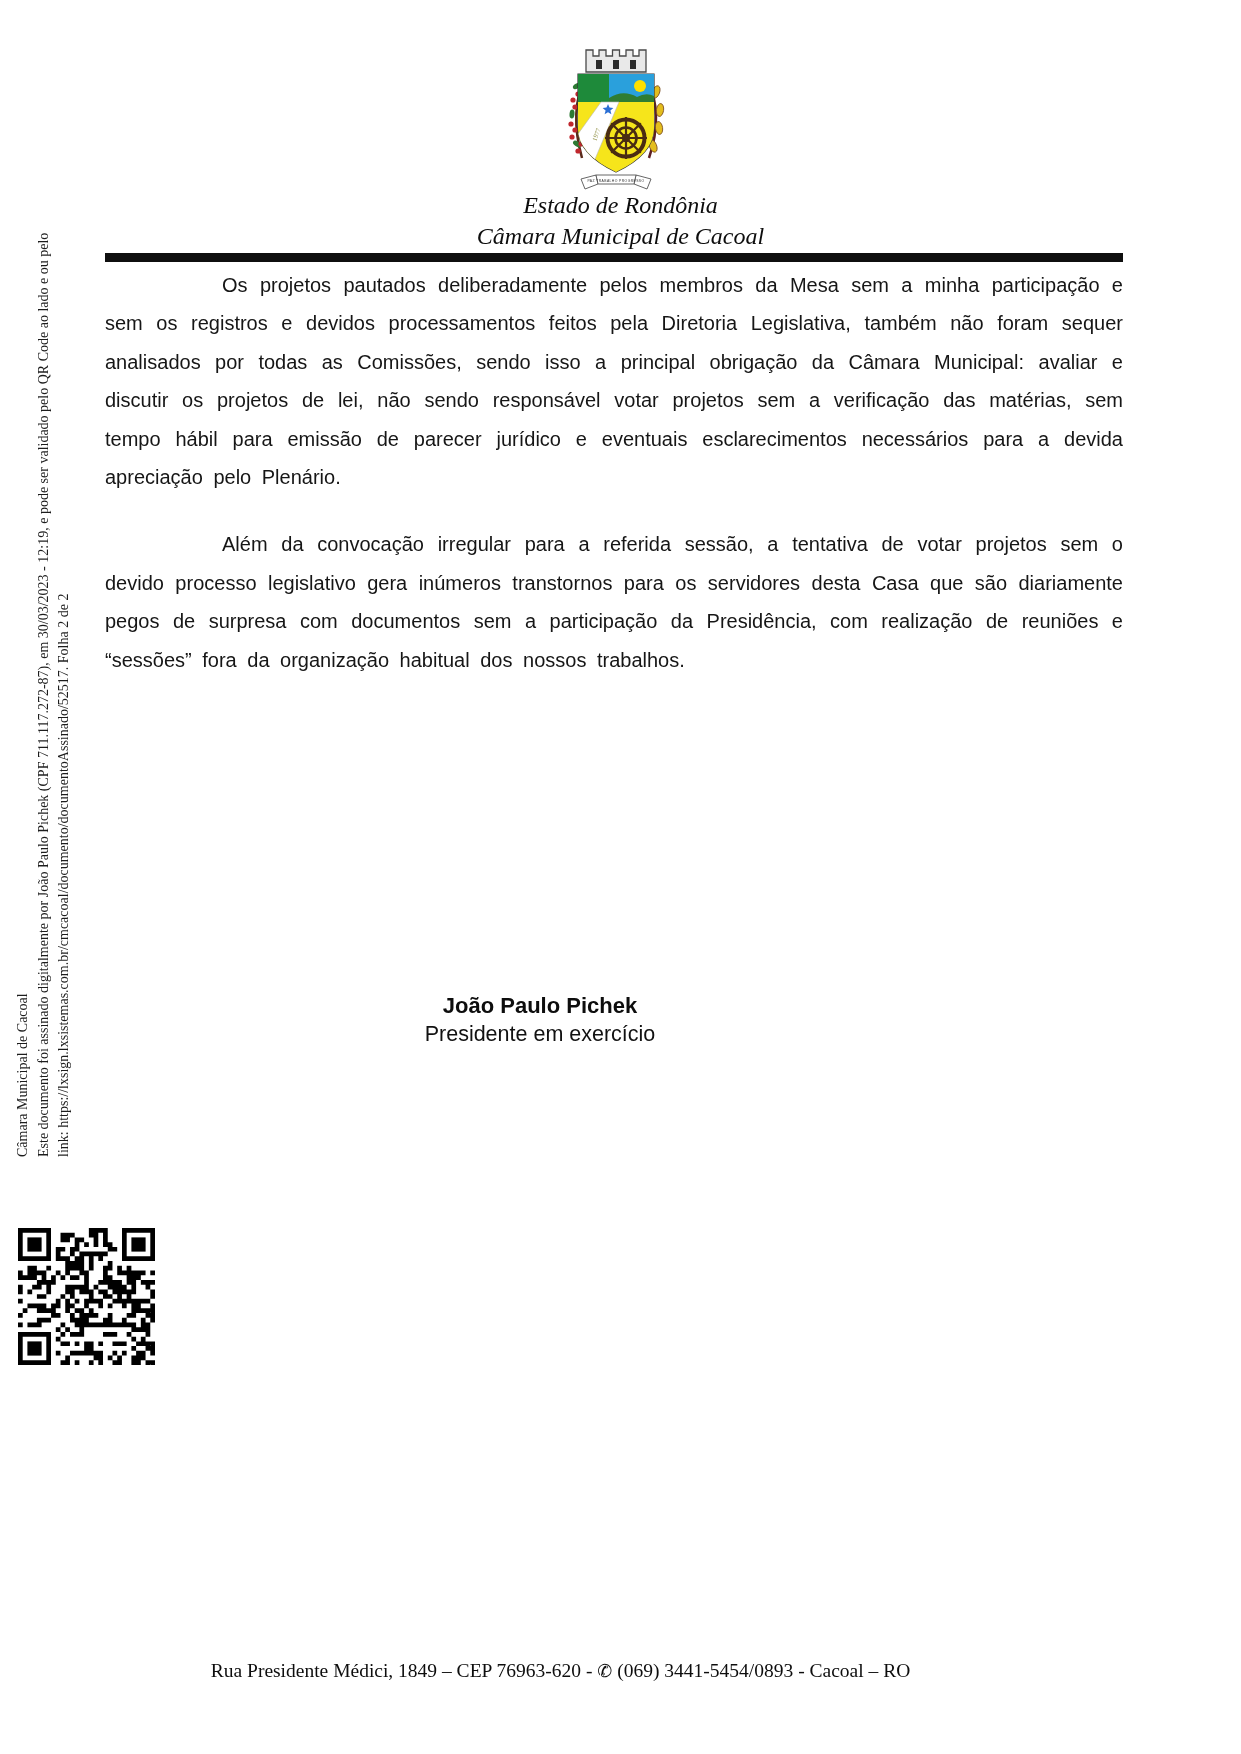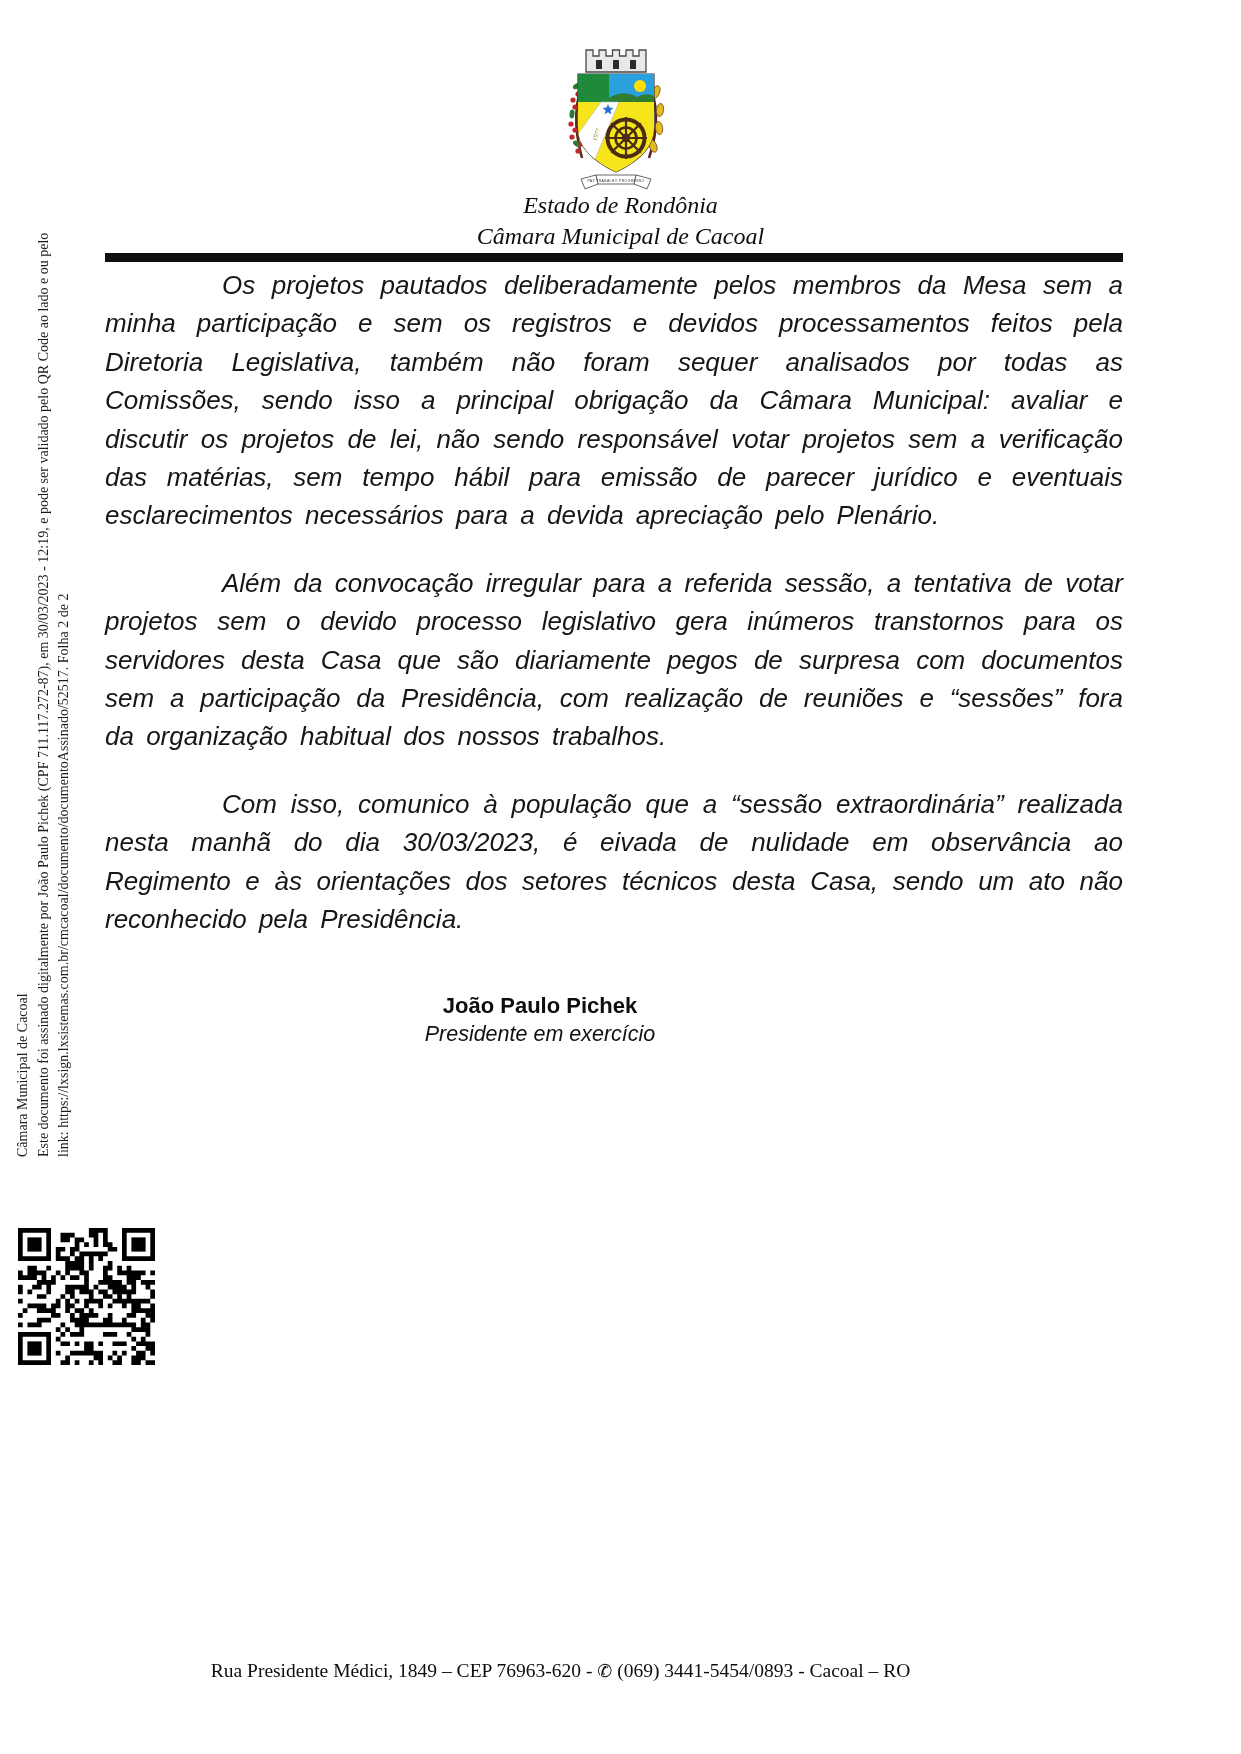--- a/index.html
+++ b/index.html
@@ -7,25 +7,25 @@
     width:1241px;height:1754px;position:relative;background:#ffffff;
     font-family:"Liberation Sans",sans-serif;color:#1a1a1a;overflow:hidden;
   }
   .emblem{position:absolute;left:541px;top:36px;width:150px;height:156px;}
   .header-line{position:absolute;left:0;width:1241px;text-align:center;
     font-family:"Liberation Serif",serif;font-style:italic;font-size:24px;color:#0d0d0d;}
   .header-state{top:192px;}
   .header-inst{top:223px;}
   .header-divider{position:absolute;left:105px;top:253px;width:1018px;height:9px;background:#0f0f0f;}
   .content{position:absolute;left:105px;top:266px;width:1018px;
-    font-size:26px;line-height:38.4px;text-align:justify;word-spacing:5px;color:#161616;font-style:italic;}
+    font-size:20px;line-height:38.4px;text-align:justify;word-spacing:5px;color:#161616;}
   .content p{margin:0 0 29px 0;text-indent:117px;}
   .signature{position:absolute;top:992px;left:0;width:1080px;text-align:center;line-height:28px;}
   .sig-name,.sig-role{font-weight:bold;font-size:22px;color:#0d0d0d;}
-  .sig-title{font-style:italic;font-size:21.5px;color:#111;}
+  .sig-title{font-size:21.5px;color:#111;}
   .sidebar{position:absolute;left:13px;top:1157px;width:1000px;
     transform:rotate(-90deg);transform-origin:0 0;
     font-family:"Liberation Serif",serif;font-size:14px;line-height:20.5px;
     color:#1c1c1c;white-space:nowrap;}
   .qr{position:absolute;left:18px;top:1228px;width:137px;height:137px;}
   .footer{position:absolute;top:1660px;left:0;width:1121px;text-align:center;
     font-family:"Liberation Serif","DejaVu Sans",serif;font-size:19.5px;color:#0d0d0d;}
   .footer .phone-glyph{font-family:"DejaVu Sans",sans-serif;font-size:18px;}
 </style>
 </head>
@@ -96,21 +96,20 @@
   </g>
 </svg>
 
 <div class="header-line header-state">Estado de Rondônia</div>
 <div class="header-line header-inst">Câmara Municipal de Cacoal</div>
 <div class="header-divider"></div>
 
 <div class="content">
   <p>Os projetos pautados deliberadamente pelos membros da Mesa sem a minha participação e sem os registros e devidos processamentos feitos pela Diretoria Legislativa, também não foram sequer analisados por todas as Comissões, sendo isso a principal obrigação da Câmara Municipal: avaliar e discutir os projetos de lei, não sendo responsável votar projetos sem a verificação das matérias, sem tempo hábil para emissão de parecer jurídico e eventuais esclarecimentos necessários para a devida apreciação pelo Plenário.</p>
   <p>Além da convocação irregular para a referida sessão, a tentativa de votar projetos sem o devido processo legislativo gera inúmeros transtornos para os servidores desta Casa que são diariamente pegos de surpresa com documentos sem a participação da Presidência, com realização de reuniões e “sessões” fora da organização habitual dos nossos trabalhos.</p>
-  <p>Com isso, comunico à população que a “sessão extraordinária” realizada nesta manhã do dia 30/03/2023, é eivada de nulidade em observância ao Regimento e às orientações dos setores técnicos desta Casa, sendo um ato não reconhecido pela Presidência.</p>
 </div>
 
 <div class="signature">
   <div class="sig-name">João Paulo Pichek</div>
   <div class="sig-title">Presidente em exercício</div>
 </div>
 
 <div class="sidebar">
   <div>Câmara Municipal de Cacoal</div>
   <div>Este documento foi assinado digitalmente por João Paulo Pichek (CPF 711.117.272-87), em 30/03/2023 - 12:19, e pode ser validado pelo QR Code ao lado e ou pelo</div>

